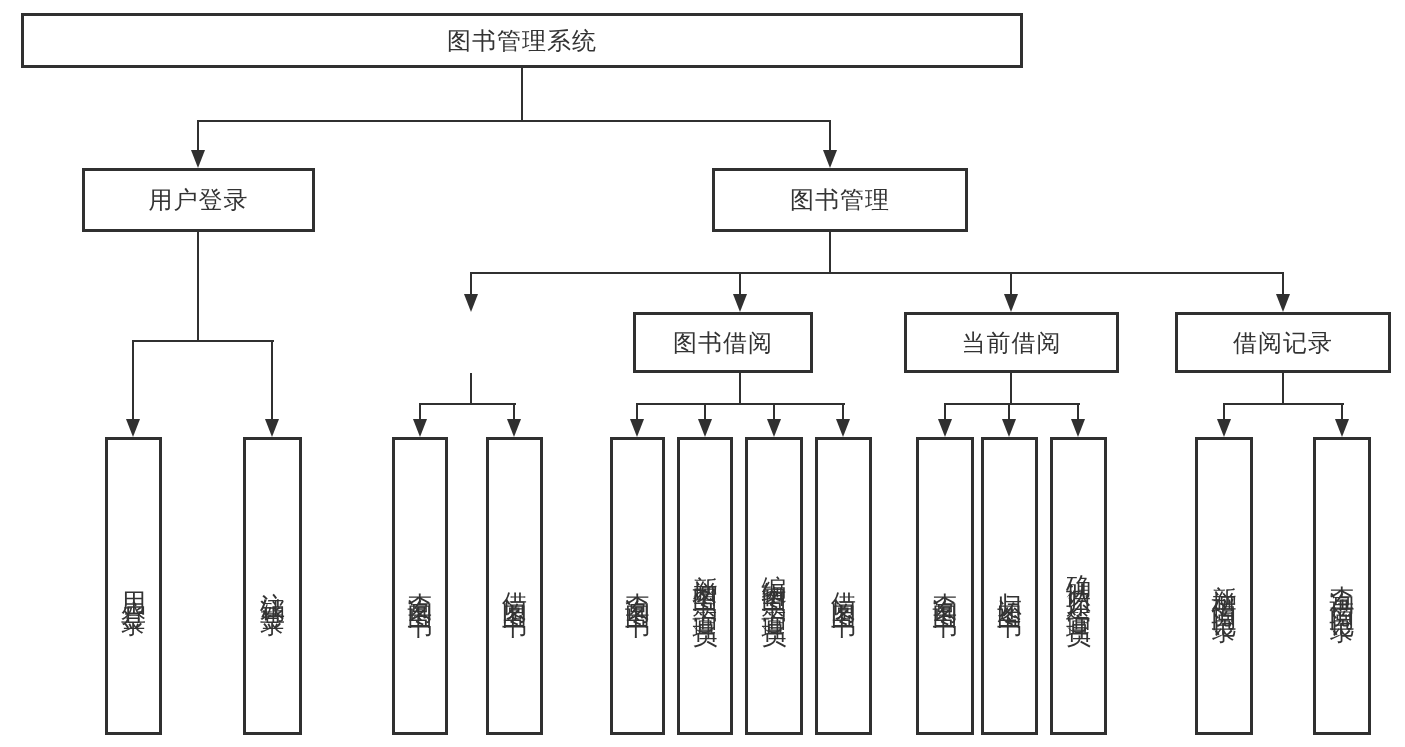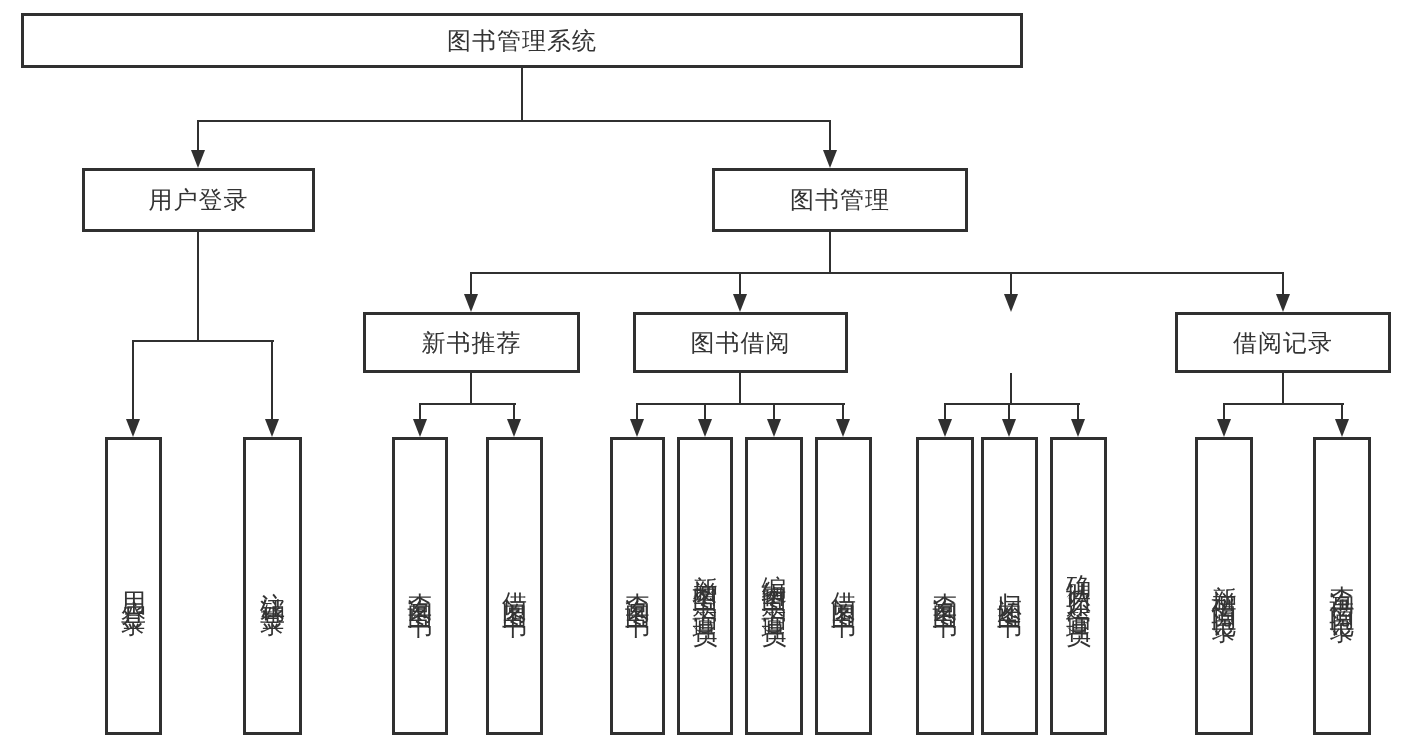--- a/index.html
+++ b/index.html
@@ -96,22 +96,22 @@
   <div class="hline" style="left:470px;top:272px;width:814px;"></div>
   <div class="vline" style="left:470px;top:272px;height:24px;"></div>
   <div class="arrow" style="left:464px;top:294px;"></div>
   <div class="vline" style="left:739px;top:272px;height:24px;"></div>
   <div class="arrow" style="left:733px;top:294px;"></div>
   <div class="vline" style="left:1010px;top:272px;height:24px;"></div>
   <div class="arrow" style="left:1004px;top:294px;"></div>
   <div class="vline" style="left:1282px;top:272px;height:24px;"></div>
   <div class="arrow" style="left:1276px;top:294px;"></div>
 
-  <div class="node" style="left:363px;top:312px;width:217px;height:61px;">新书推荐</div>
-  <div class="node" style="left:633px;top:312px;width:215px;height:61px;">图书借阅</div>
+  <div class="node" style="left:633px;top:312px;width:180px;height:61px;">图书借阅</div>
+  <div class="node" style="left:904px;top:312px;width:215px;height:61px;">当前借阅</div>
   <div class="node" style="left:1175px;top:312px;width:216px;height:61px;">借阅记录</div>
 
   <div class="vline" style="left:470px;top:373px;height:30px;"></div>
   <div class="hline" style="left:419px;top:403px;width:97px;"></div>
   <div class="vline" style="left:419px;top:403px;height:18px;"></div>
   <div class="arrow" style="left:413px;top:419px;"></div>
   <div class="vline" style="left:513px;top:403px;height:18px;"></div>
   <div class="arrow" style="left:507px;top:419px;"></div>
 
   <div class="vline" style="left:739px;top:373px;height:30px;"></div>

